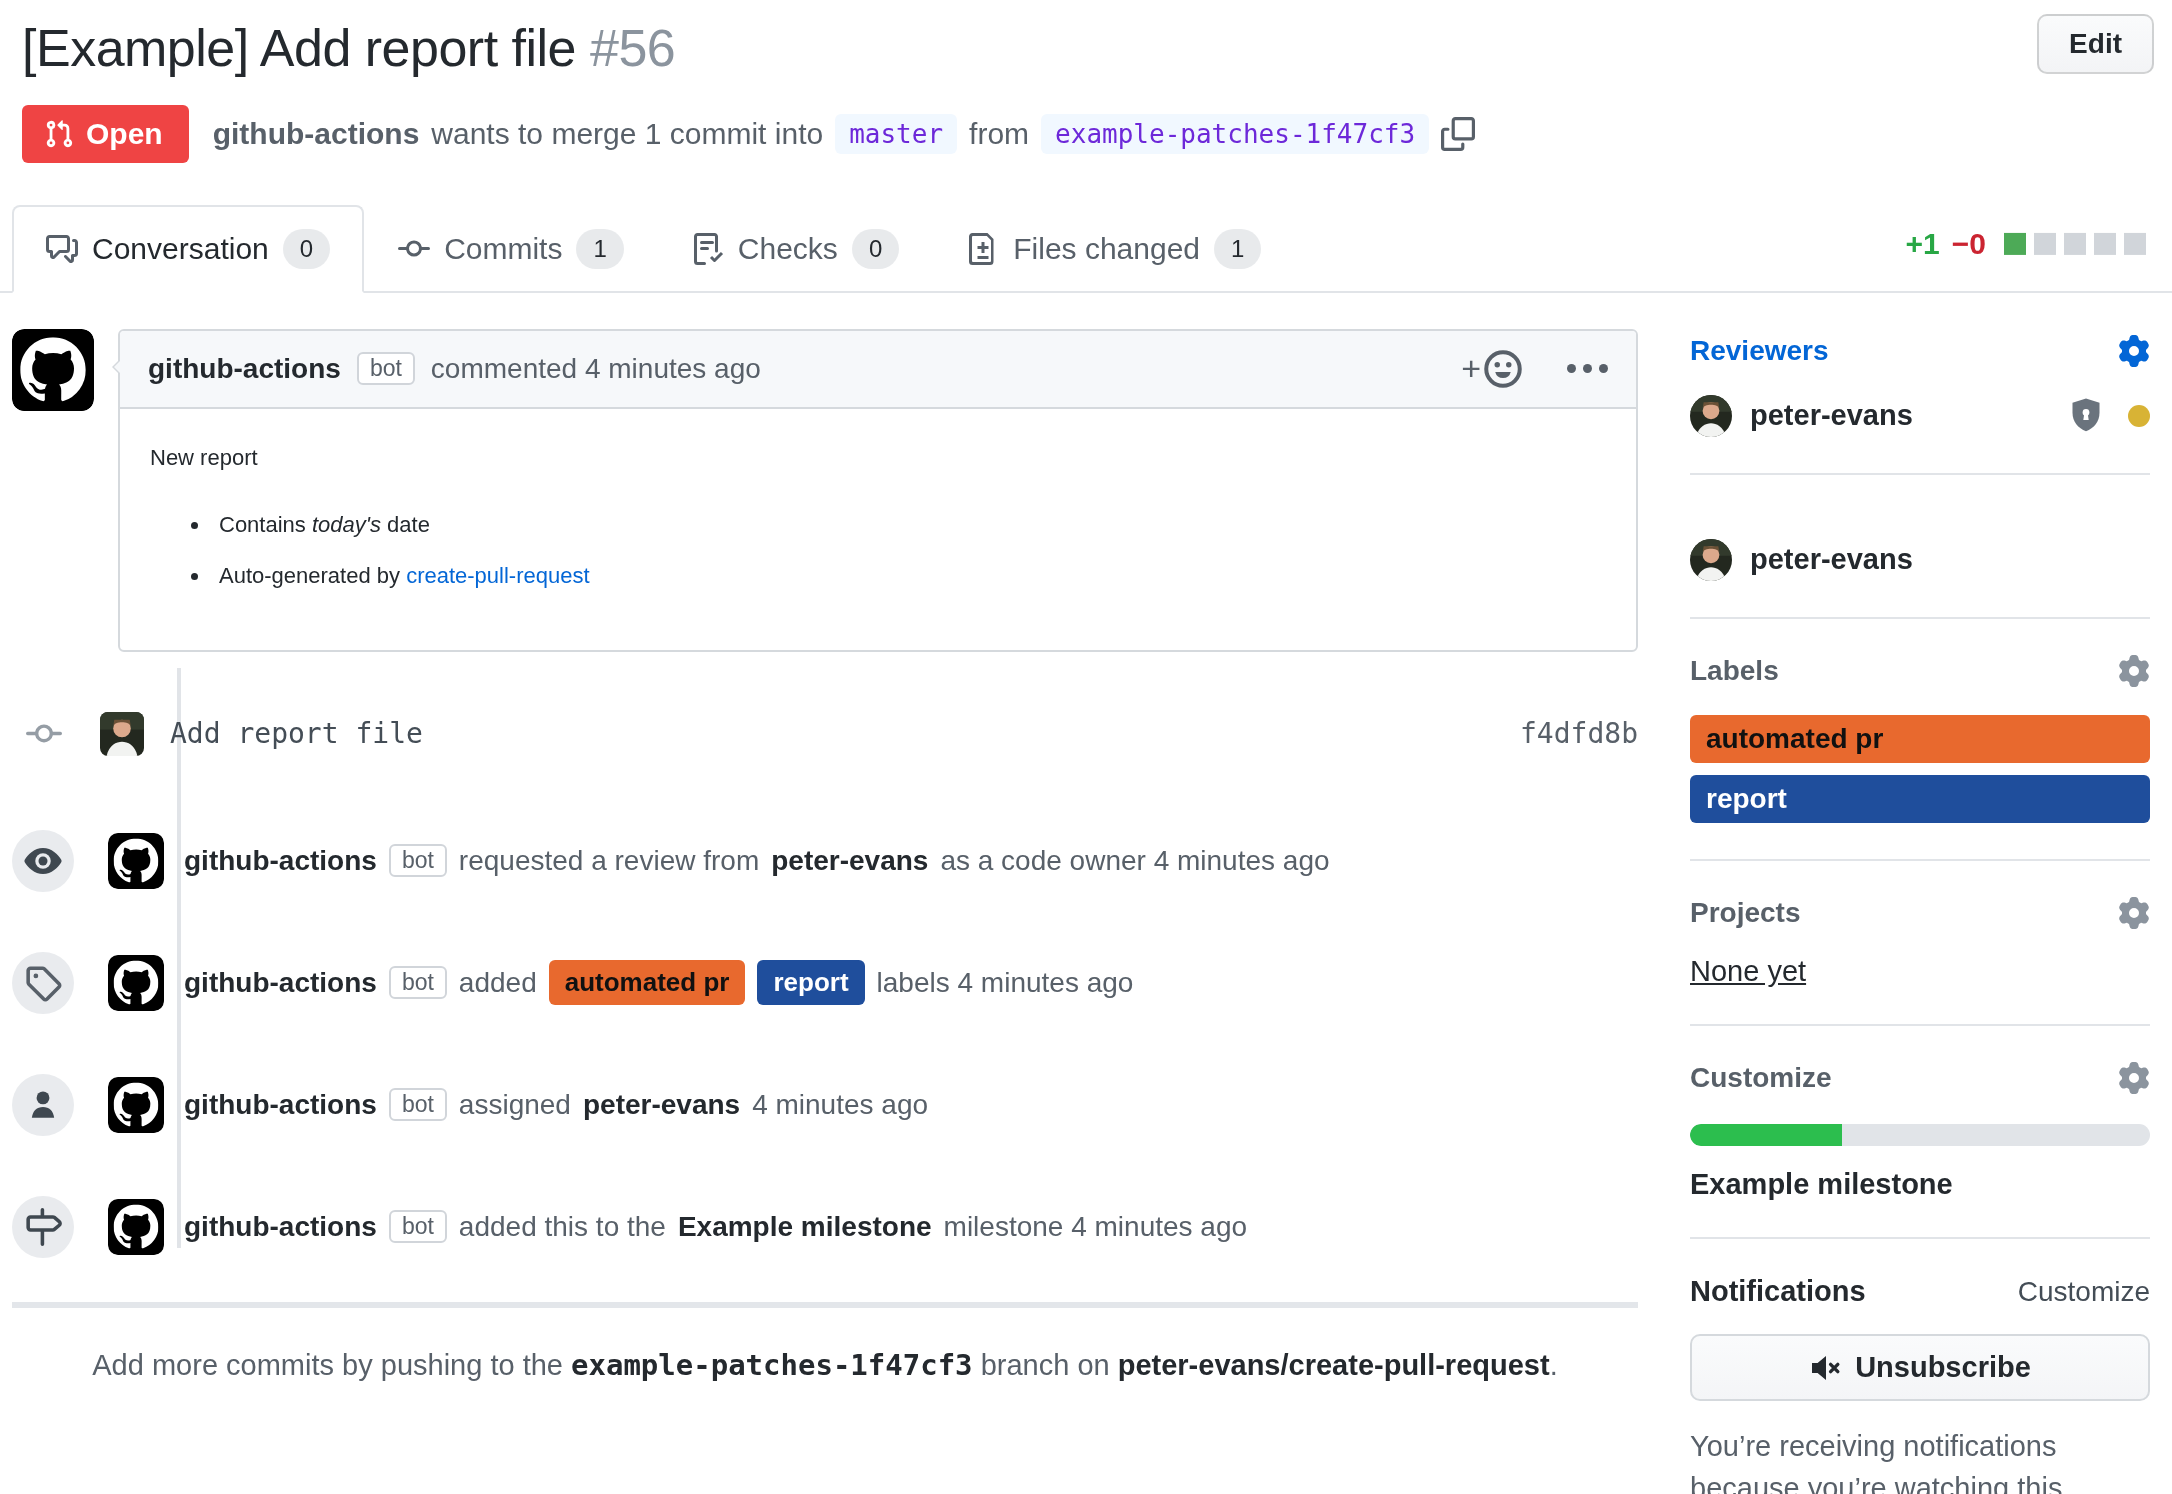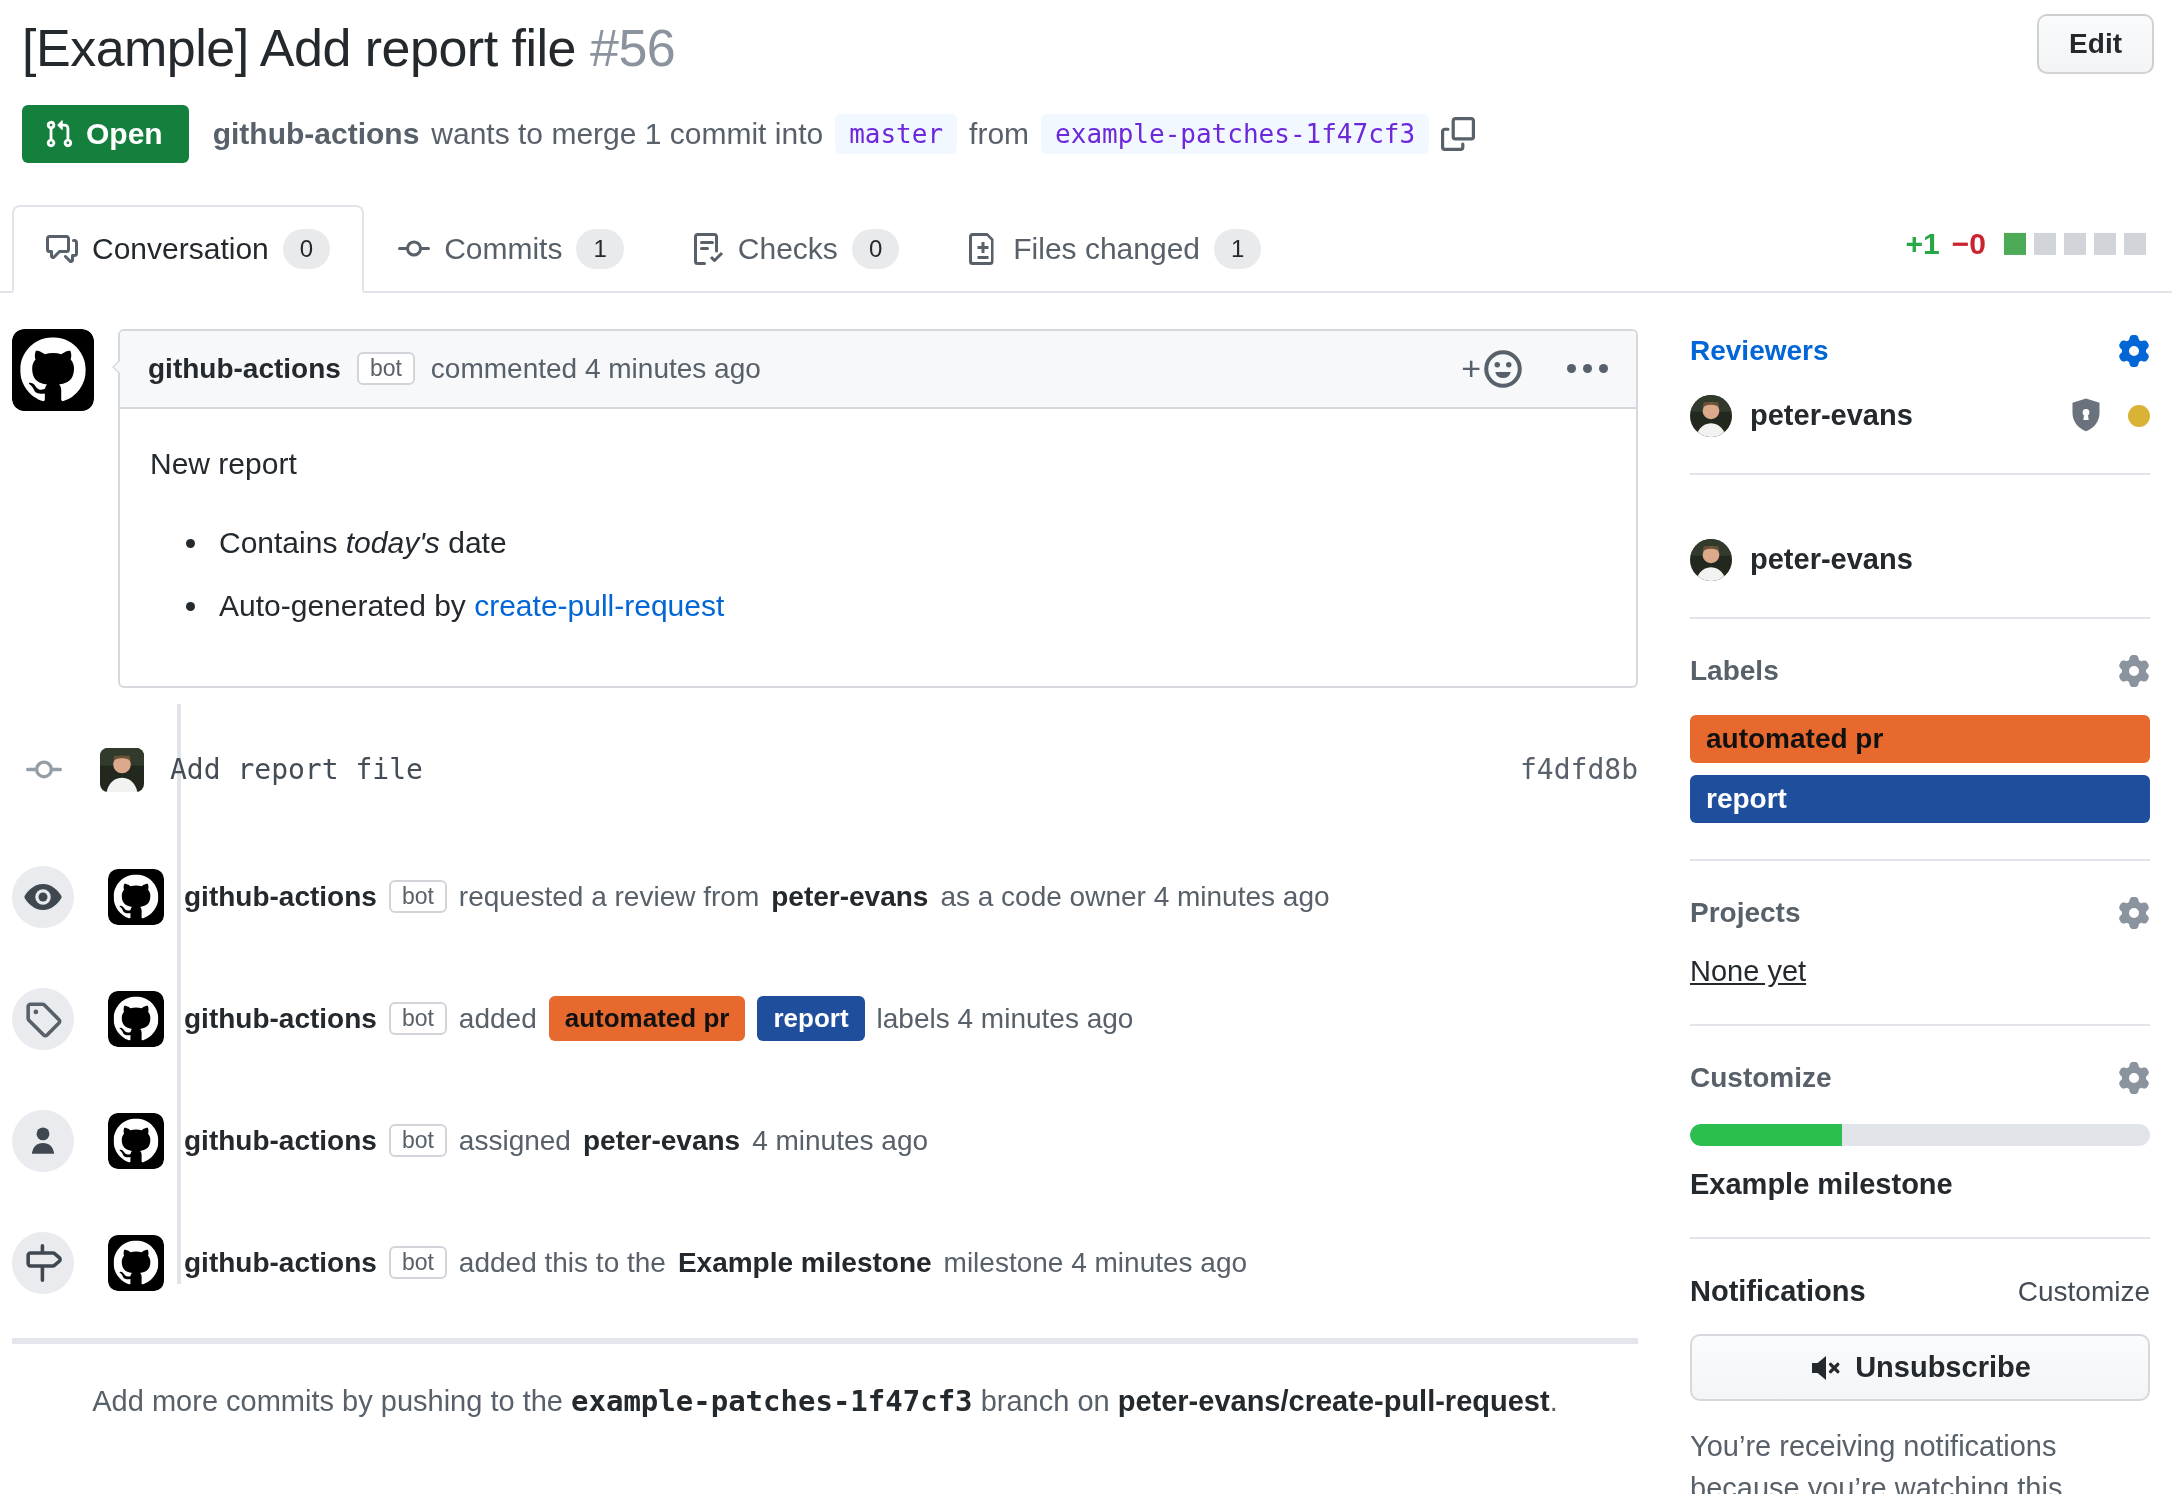--- a/index.html
+++ b/index.html
@@ -89,21 +89,21 @@
   }
   .comment-head .author { font-weight:700; color:#24292e; }
   .bot-badge {
     font-size:23px; color:#586069; background:#fff;
     border:2px solid #d1d5da; border-radius:6px; padding:1px 11px;
   }
   .head-actions { margin-left:auto; display:flex; align-items:center; gap:44px; color:#586069; }
   .react-btn { display:flex; align-items:center; gap:2px; font-size:34px; cursor:pointer; }
   .kebab { display:flex; gap:7px; cursor:pointer; }
   .kebab i { width:9px; height:9px; border-radius:50%; background:#586069; }
-  .comment-body { padding:32px 30px 40px; font-size:30px; line-height:1.5; }
+  .comment-body { padding:32px 30px 40px; font-size:22px; line-height:1.5; }
   .comment-body p { margin:0 0 34px; }
   .comment-body ul { margin:0; padding-left:46px; }
   .comment-body li { margin:18px 15px; padding-left:8px; }
   .comment-body a { color:#0366d6; text-decoration:none; cursor:pointer; }
 
   
   .timeline { position:relative; margin-top:46px; }
   .timeline:before {
     content:""; position:absolute; left:165px; top:-30px; bottom:10px;
     width:4px; background:#e1e4e8;
@@ -235,21 +235,21 @@
         <path d="M12 13c1-5 15-5 16 0l-1-6h-14Z" fill="#6b5136"></path>
         <path d="M6 40c2-10 9-13 14-13s12 3 14 13Z" fill="#f2f3f1"></path>
       </symbol>
   </defs>
 </svg>
 
 <div class="pr-header">
   <button class="edit-btn">Edit</button>
   <h1 class="pr-title"><span>[Example] Add report file</span> <span class="pr-number">#56</span></h1>
   <div class="pr-meta">
-    <span class="state-badge" style="background: #15803d;">
+    <span class="state-badge" style="background: #ef4444;">
       <svg class="ico" width="30" height="30">
           <use href="#i-pr"></use>
         </svg>
       <span>Open</span>
     </span>
     <span class="merge-summary">
       <b>github-actions</b>
       <span>wants to merge 1 commit into</span>
       <span class="branch-chip">master</span>
       <span>from</span>

